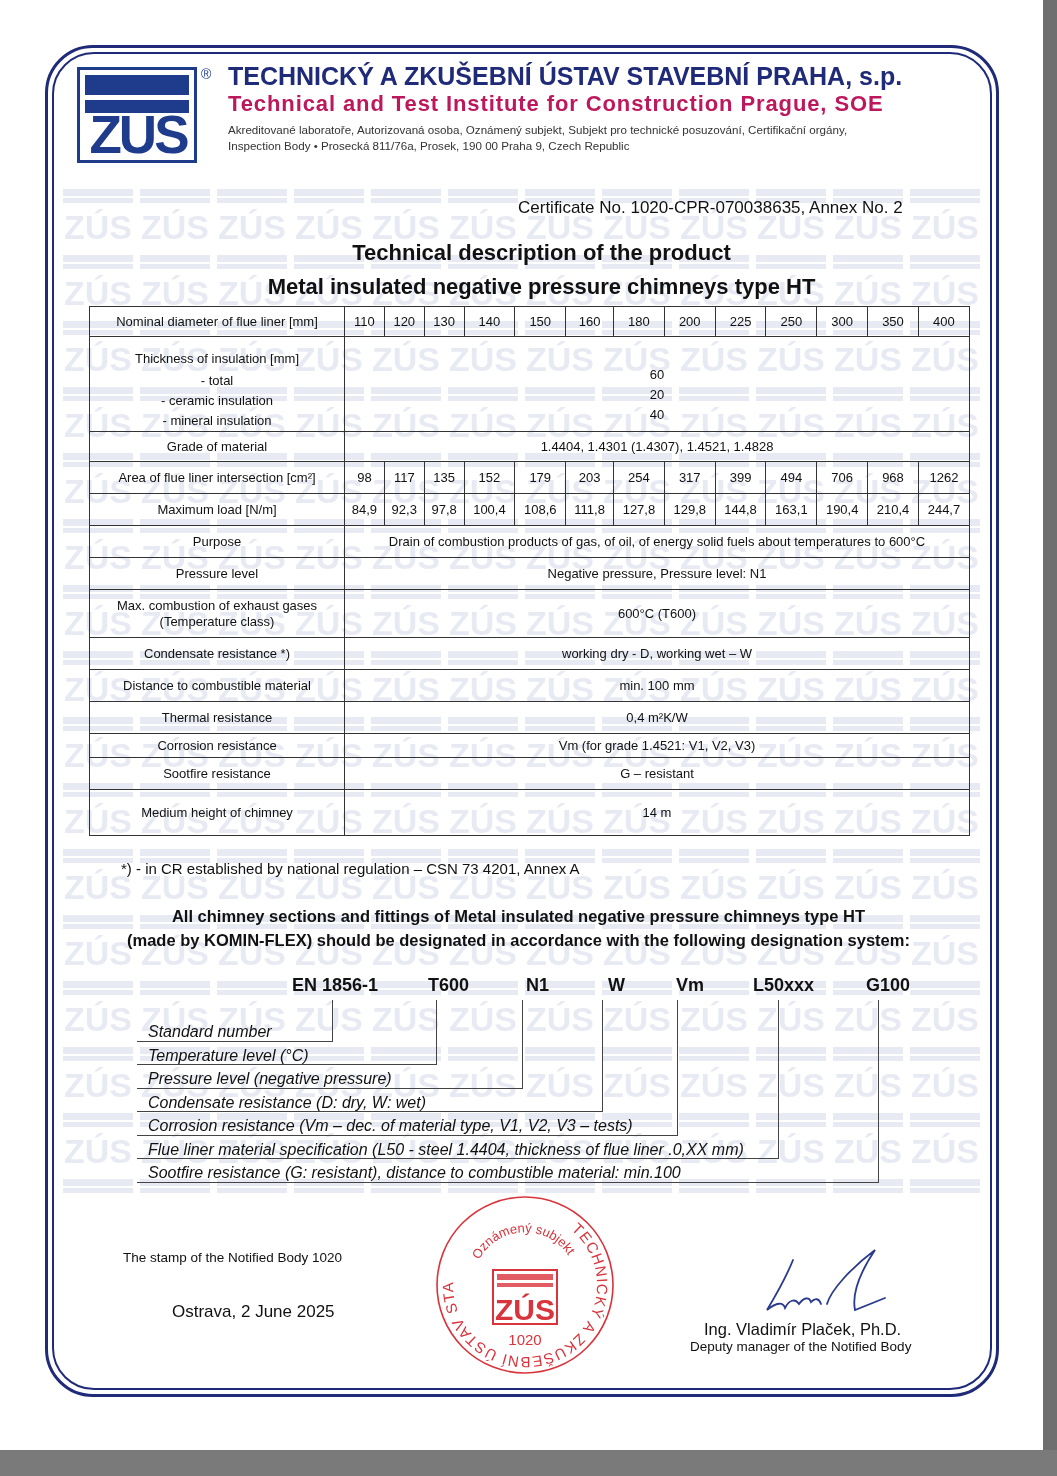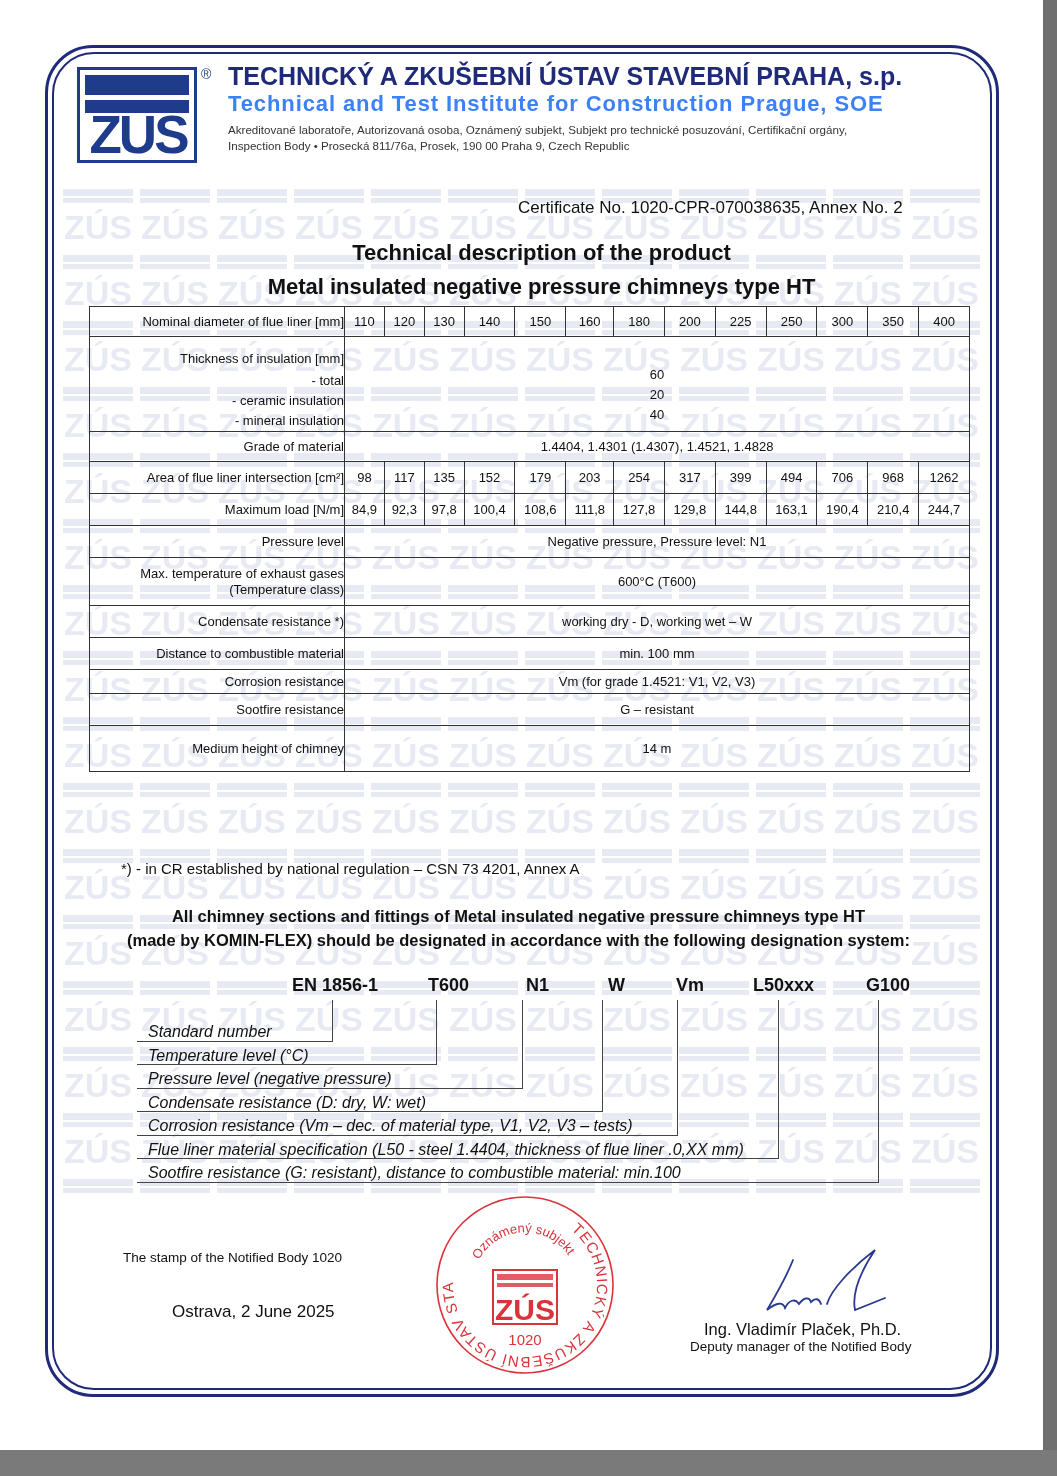--- a/index.html
+++ b/index.html
@@ -11,30 +11,30 @@
   .frame-outer { position:absolute; left:45px; top:45px; width:954px; height:1352px; border:3px solid #1f2a78; border-radius:48px; box-sizing:border-box; }
   .frame-inner { position:absolute; left:52px; top:52px; width:940px; height:1338px; border:2px solid #1f2a78; border-radius:42px; box-sizing:border-box; }
 
   .logo { position:absolute; left:77px; top:67px; width:120px; height:96px; border:3px solid #1f3b8c; box-sizing:border-box; background:#fff; }
   .logo .bar1 { position:absolute; left:5px; top:5px; width:104px; height:20px; background:#1f3b8c; }
   .logo .bar2 { position:absolute; left:5px; top:30px; width:104px; height:13px; background:#1f3b8c; }
   .logo .txt { position:absolute; left:2px; top:36px; width:112px; text-align:center; font-weight:bold; font-size:53px; color:#1f3b8c; letter-spacing:-3px; line-height:58px; font-family:"Liberation Sans", sans-serif; }
   .reg { position:absolute; left:201px; top:66px; font-size:14px; color:#1f3b8c; }
 
   .hdr-cz { position:absolute; left:228px; top:62px; font-size:25px; font-weight:bold; color:#1f2a78; white-space:nowrap; }
-  .hdr-en { position:absolute; left:228px; top:91px; font-size:22px; font-weight:bold; color:#3b82f6; white-space:nowrap; letter-spacing:0.9px; }
+  .hdr-en { position:absolute; left:228px; top:91px; font-size:22px; font-weight:bold; color:#be185d; white-space:nowrap; letter-spacing:0.9px; }
   .hdr-sub { position:absolute; left:228px; top:122px; width:750px; font-size:11.6px; color:#333; line-height:16px; }
 
   .cert { position:absolute; left:518px; top:198px; font-size:17px; white-space:nowrap; }
   .title1 { position:absolute; left:0; width:1083px; top:240px; text-align:center; font-size:22px; font-weight:bold; }
   .title2 { position:absolute; left:0; width:1083px; top:274px; text-align:center; font-size:22px; font-weight:bold; }
 
   table.spec { position:absolute; left:89px; top:306px; width:881px; border-collapse:collapse; font-size:13px; }
   table.spec td { border:1px solid #333; text-align:center; padding:0; }
-  table.spec td.lbl { width:254px;text-align:right; }
+  table.spec td.lbl { width:254px; }
   .note { position:absolute; left:121px; top:860px; font-size:15px; }
   .alltxt { position:absolute; left:0; width:1037px; top:904px; text-align:center; font-size:16.5px; font-weight:bold; line-height:24px; }
 
   .code { position:absolute; top:975px; font-size:18px; font-weight:bold; white-space:nowrap;margin-left:16px; }
   .desig { position:absolute; left:148px; font-size:16px; font-style:italic; white-space:nowrap; }
   .hline { position:absolute; height:0; border-top:1.5px solid #444; }
   .vline { position:absolute; width:0; border-left:1.5px solid #444; }
 
   .stamp-lbl { position:absolute; left:123px; top:1250px; font-size:13.5px; }
   .place { position:absolute; left:172px; top:1302px; font-size:17px; }
@@ -141,37 +141,45 @@
       <td>111,8</td>
       <td>127,8</td>
       <td>129,8</td>
       <td>144,8</td>
       <td>163,1</td>
       <td>190,4</td>
       <td>210,4</td>
       <td>244,7</td>
     </tr>
     <tr style="height:32px">
+      <td class="lbl">Purpose</td>
+      <td colspan="13">Drain of combustion products of gas, of oil, of energy solid fuels about temperatures to 600°C</td>
+    </tr>
+    <tr style="height:32px">
       <td class="lbl">Pressure level</td>
       <td colspan="13">Negative pressure, Pressure level: N1</td>
     </tr>
     <tr style="height:48px">
       <td class="lbl" style="line-height:16px;">
-        <div>Max. temperature of  exhaust gases</div>
+        <div>Max. combustion of  exhaust gases</div>
         <div>(Temperature class)</div>
       </td>
       <td colspan="13">600°C  (T600)</td>
     </tr>
     <tr style="height:32px">
       <td class="lbl">Condensate resistance *)</td>
       <td colspan="13">working dry - D, working wet  – W</td>
     </tr>
     <tr style="height:32px">
       <td class="lbl">Distance to combustible material</td>
       <td colspan="13">min. 100 mm</td>
+    </tr>
+    <tr style="height:32px">
+      <td class="lbl">Thermal resistance</td>
+      <td colspan="13">0,4 m²K/W</td>
     </tr>
     <tr style="height:24px">
       <td class="lbl">Corrosion resistance</td>
       <td colspan="13">Vm (for grade 1.4521: V1, V2, V3)</td>
     </tr>
     <tr style="height:32px">
       <td class="lbl">Sootfire resistance</td>
       <td colspan="13">G – resistant</td>
     </tr>
     <tr style="height:46px">

